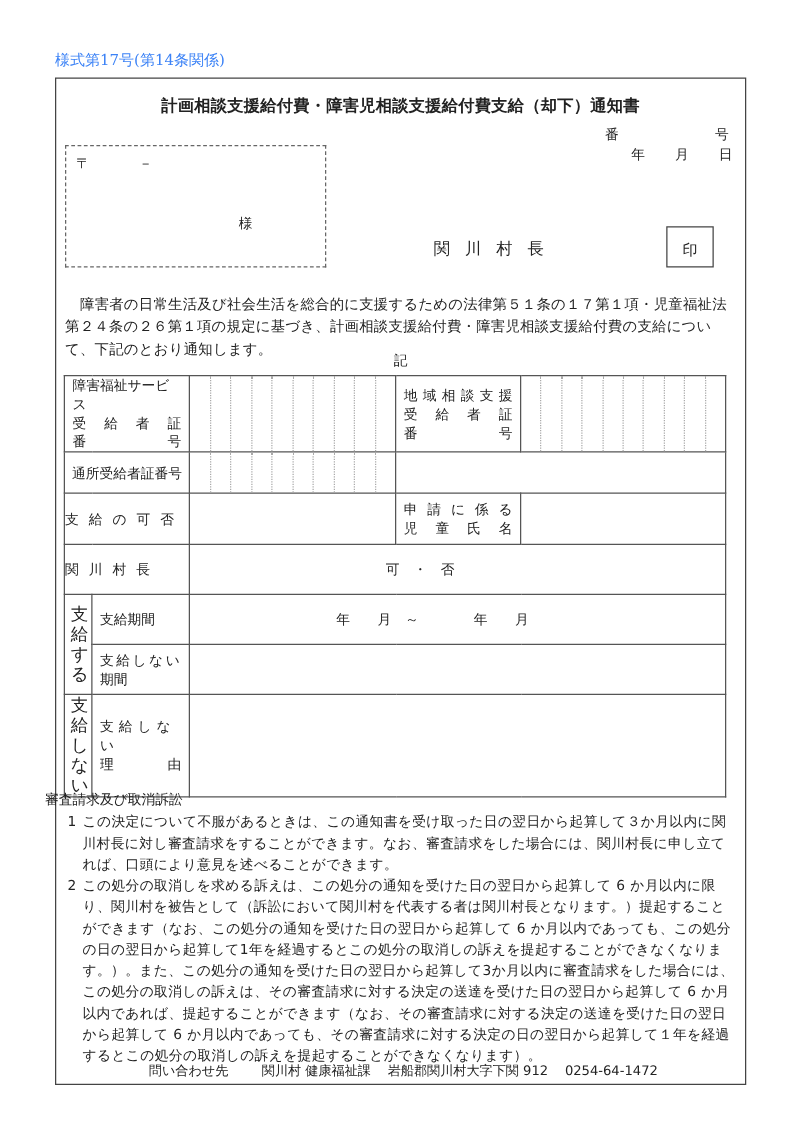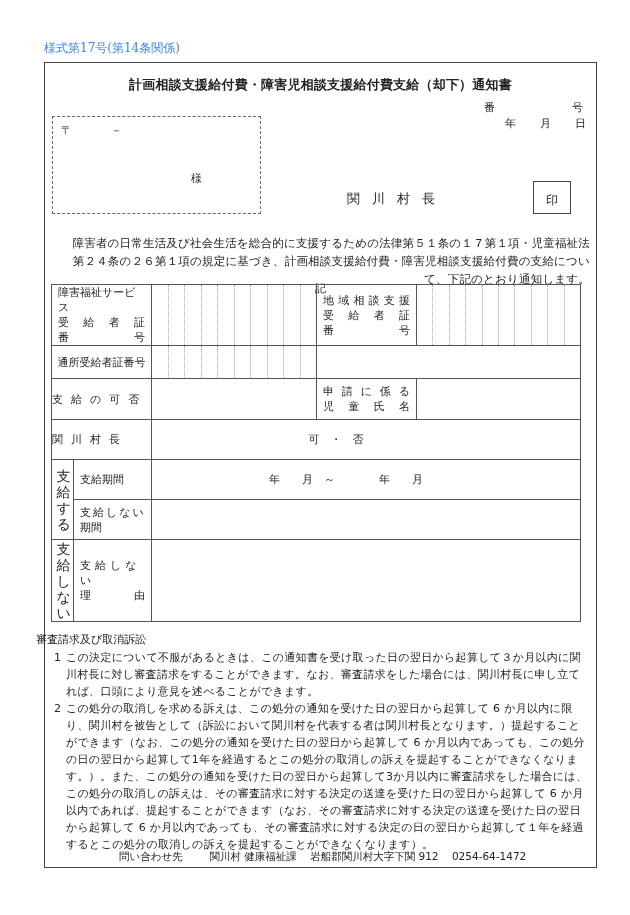--- a/index.html
+++ b/index.html
@@ -14,24 +14,24 @@
   .postal-dash { left: 58px; top: 6px; font-size: 11px; }
   .sama { left: 138px; top: 54px; font-size: 11px; }
   .mayor { left: 347px; top: 190px; font-size: 13px; letter-spacing: 12px; }
   .seal { left: 533px; top: 181px; width: 38px; height: 33px; border: 1px solid #444; box-sizing: border-box;
     display: flex; align-items: center; justify-content: center; font-size: 12px; padding-top: 6px; }
   .bango-ban { left: 484px; top: 100px; font-size: 11px; }
   .bango-go { left: 572px; top: 100px; font-size: 11px; }
   .date-y { left: 505px; top: 116px; font-size: 11px; }
   .date-m { left: 540px; top: 116px; font-size: 11px; }
   .date-d { left: 575px; top: 116px; font-size: 11px; }
-  .body-text { left: 52px; top: 234px; width: 538px; font-size: 11.5px; line-height: 18px; text-indent: 12px; letter-spacing: 0.2px; text-align: right; }
+  .body-text { left: 52px; top: 234px; width: 538px; font-size: 11.5px; line-height: 18px; text-indent: 12px; letter-spacing: 0.2px; }
   .ki { left: 44px; width: 553px; top: 281px; text-align: center; font-size: 11px; }
 
-  table.grid { position: absolute; left: 51px; top: 284px; width: 529px; border-collapse: collapse; table-layout: fixed; font-size: 11px; }
+  table.grid { position: absolute; left: 51px; top: 300px; width: 529px; border-collapse: collapse; table-layout: fixed; font-size: 11px; }
   table.grid td { border: 1px solid #555; padding: 0; vertical-align: middle; }
   .lbl-justify { display: flex; flex-direction: column; padding: 0 6px; line-height: 15px; }
   .jrow { display: flex; justify-content: space-between; }
   .lbl-spaced { padding-left: 6px; letter-spacing: 8px; }
   .dots { display: flex; height: 100%; }
   .dots span { flex: 1; border-right: 1px dotted #aaa; }
   .dots span:last-child { border-right: none; }
   .center { text-align: center; }
   .vert { text-align: right; line-height: 16px; font-size: 14px; }
 

